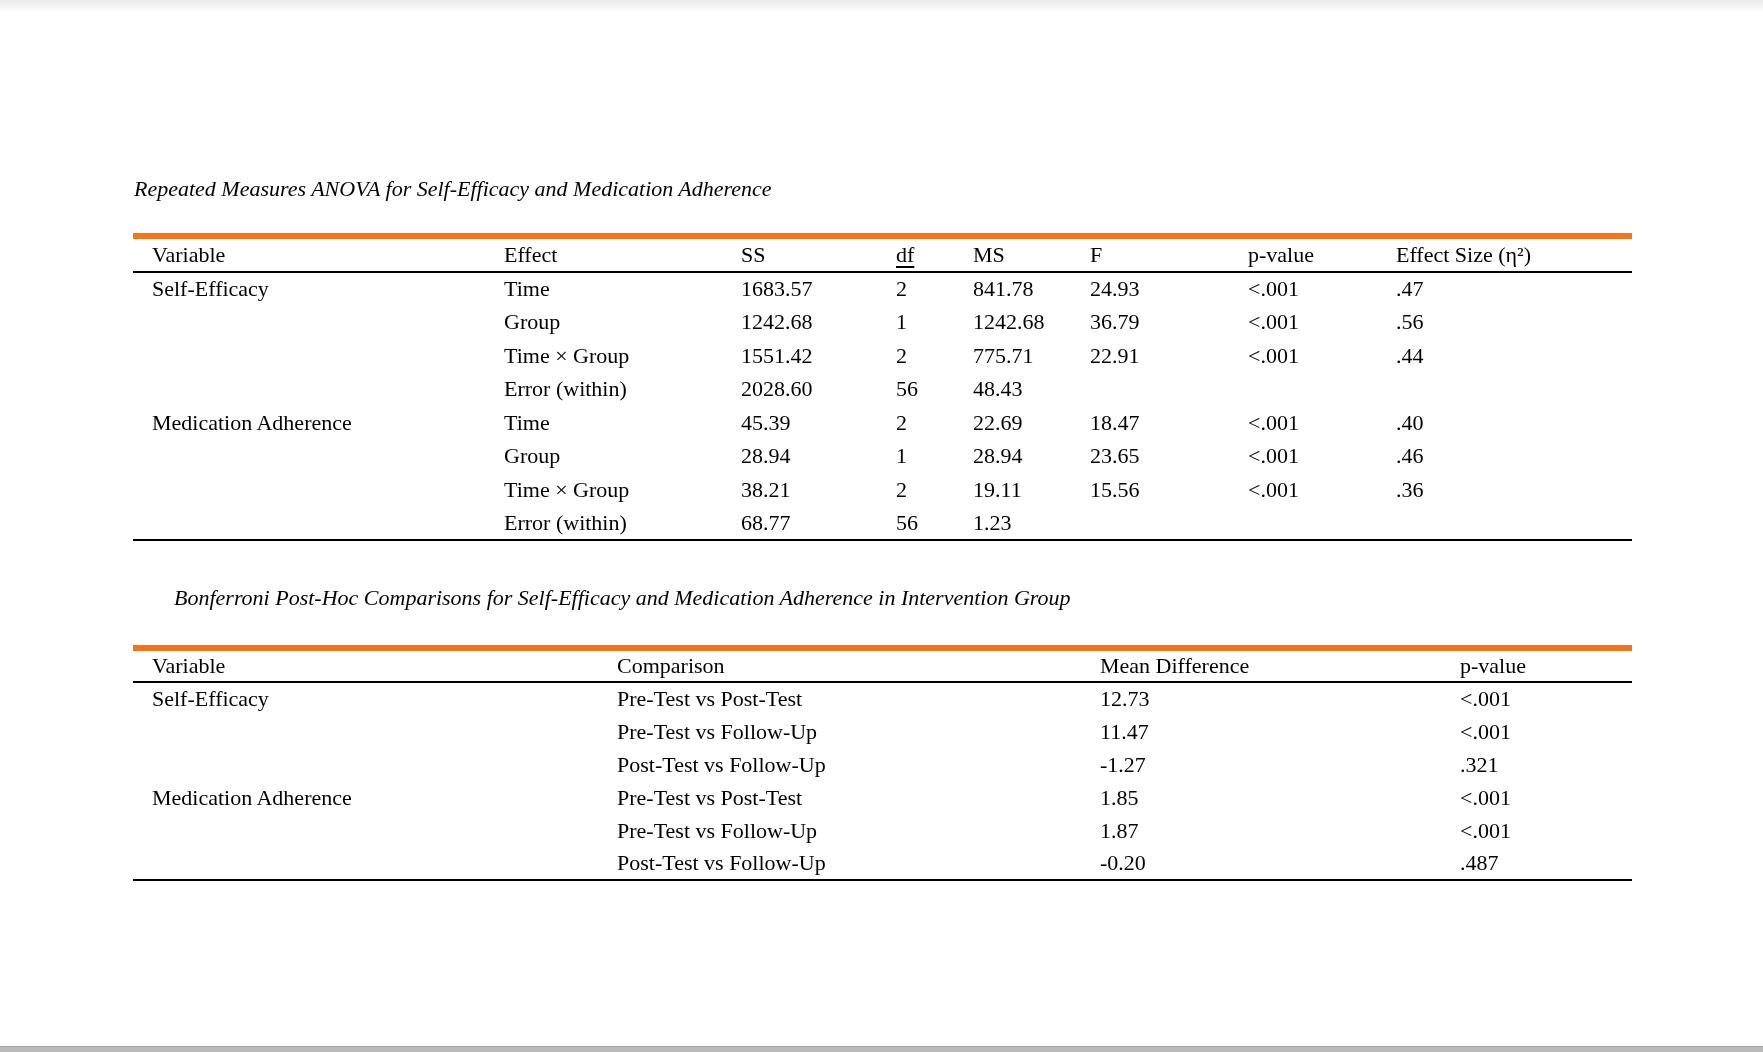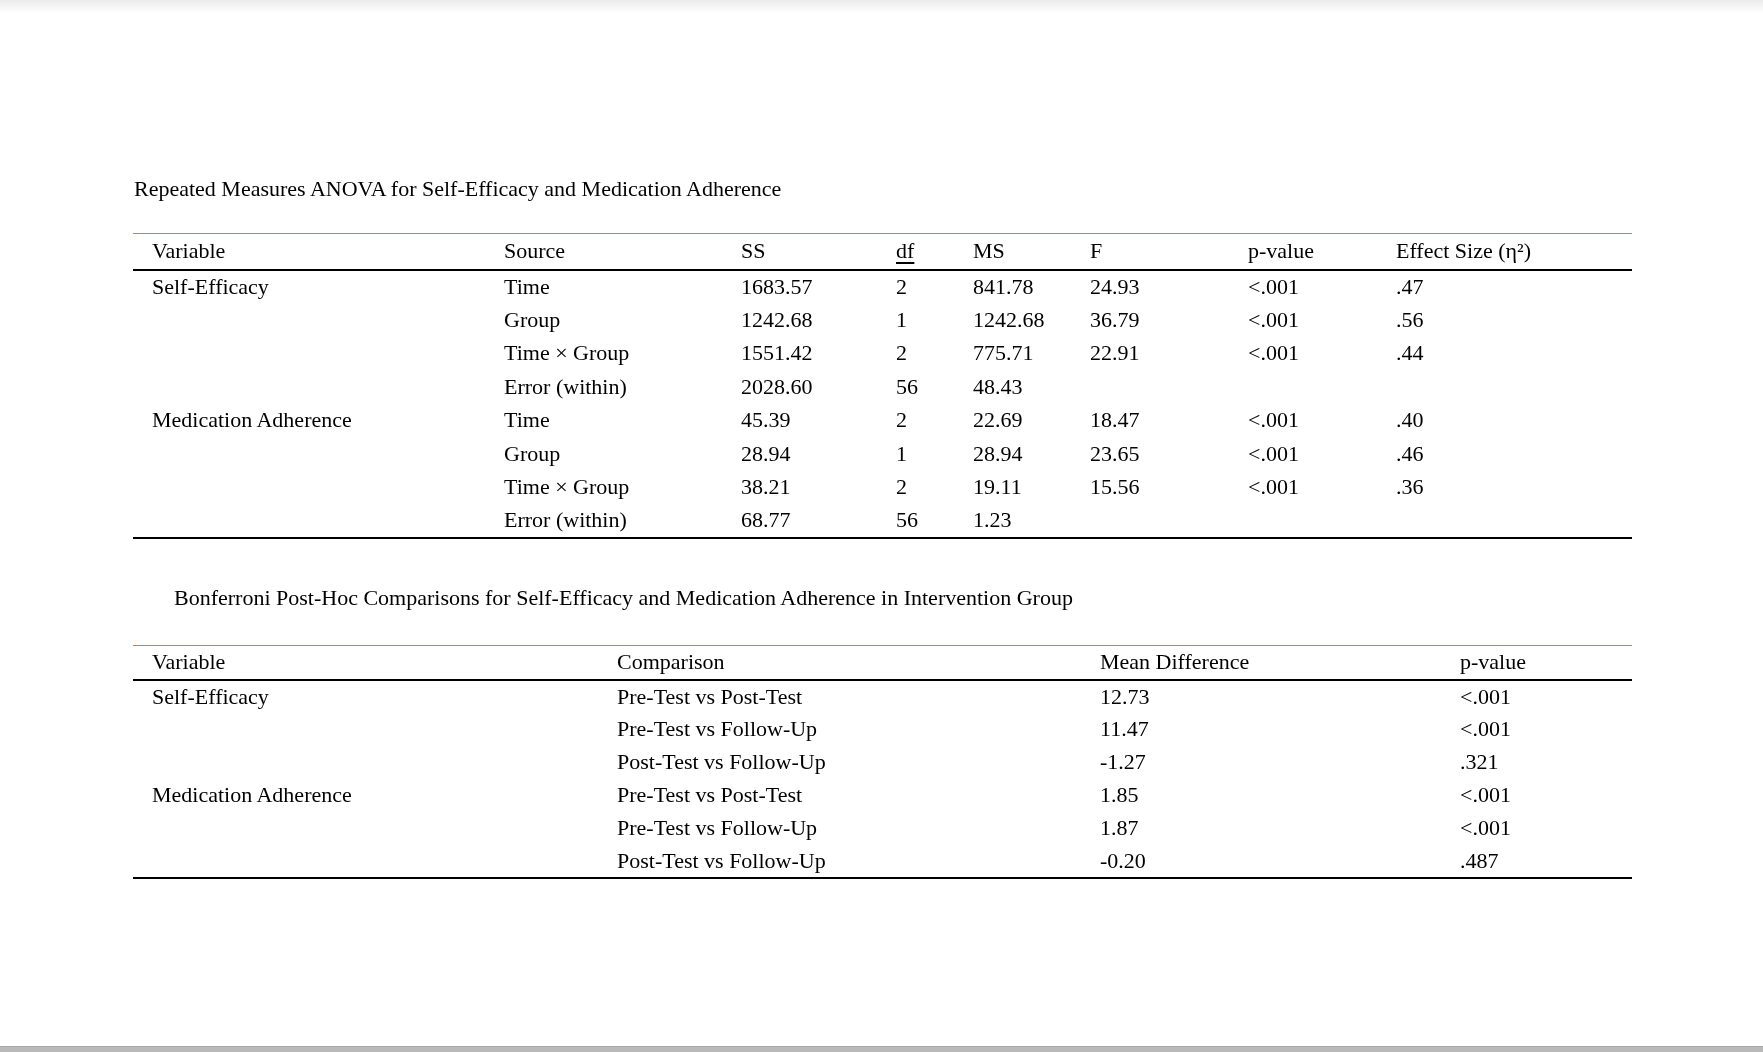--- a/index.html
+++ b/index.html
@@ -13,37 +13,37 @@
   .top-shade {
     position: absolute; top: 0; left: 0; width: 100%; height: 13px;
     background: linear-gradient(to bottom, #ebebeb 0%, #ffffff 100%);
   }
   .bottom-bar {
     position: absolute; bottom: 0; left: 0; width: 100%; height: 6px;
     background: #b9b9b9; border-top: 1px solid #a6a6a6;
   }
   .doc-title {
     position: absolute; left: 134px;
-    font-size: 22px; line-height: 26px;
+    font-style: italic; font-size: 22px; line-height: 26px;
     white-space: nowrap;
   }
   #title-anova   { top: 176px; }
   #title-posthoc { top: 585px; margin-left: 40px; }
   table {
     position: absolute; left: 133px; width: 1499px;
     border-collapse: collapse; table-layout: fixed;
     font-size: 22px;
   }
   #anova-table   { top: 233px; }
   #posthoc-table { top: 645px; }
   th, td {
     padding: 0 0 0 19px; text-align: left; font-weight: normal;
     white-space: nowrap; overflow: hidden; vertical-align: middle;
   }
-  thead th { border-top: 1px solid #f97316; border-bottom: 2px solid #000; }
+  thead th { border-top: 6px solid #f97316; border-bottom: 2px solid #000; }
   tbody tr:last-child td { border-bottom: 2px solid #000; }
   #anova-table thead tr   { height: 36px; }
   #anova-table tbody tr   { height: 33.5px; }
   #posthoc-table thead tr { height: 34px; }
   #posthoc-table tbody tr { height: 33px; }
   .squiggle {
     text-decoration-line: underline;
     text-decoration-style: wavy;
     text-decoration-color: #d43f3a;
     text-decoration-thickness: 1px;
@@ -65,21 +65,21 @@
       <col style="width:155px">
       <col style="width:77px">
     <col style="width:117px">
       <col style="width:158px">
       <col style="width:148px">
       <col style="width:255px">
   </colgroup>
   <thead>
     <tr>
       <th>Variable</th>
-      <th>Source</th>
+      <th>Effect</th>
       <th>SS</th>
       <th><span class="squiggle">df</span></th>
       <th>MS</th>
       <th>F</th>
       <th>p-value</th>
       <th>Effect Size (η²)</th>
     </tr>
   </thead>
   <tbody>
     <tr>

